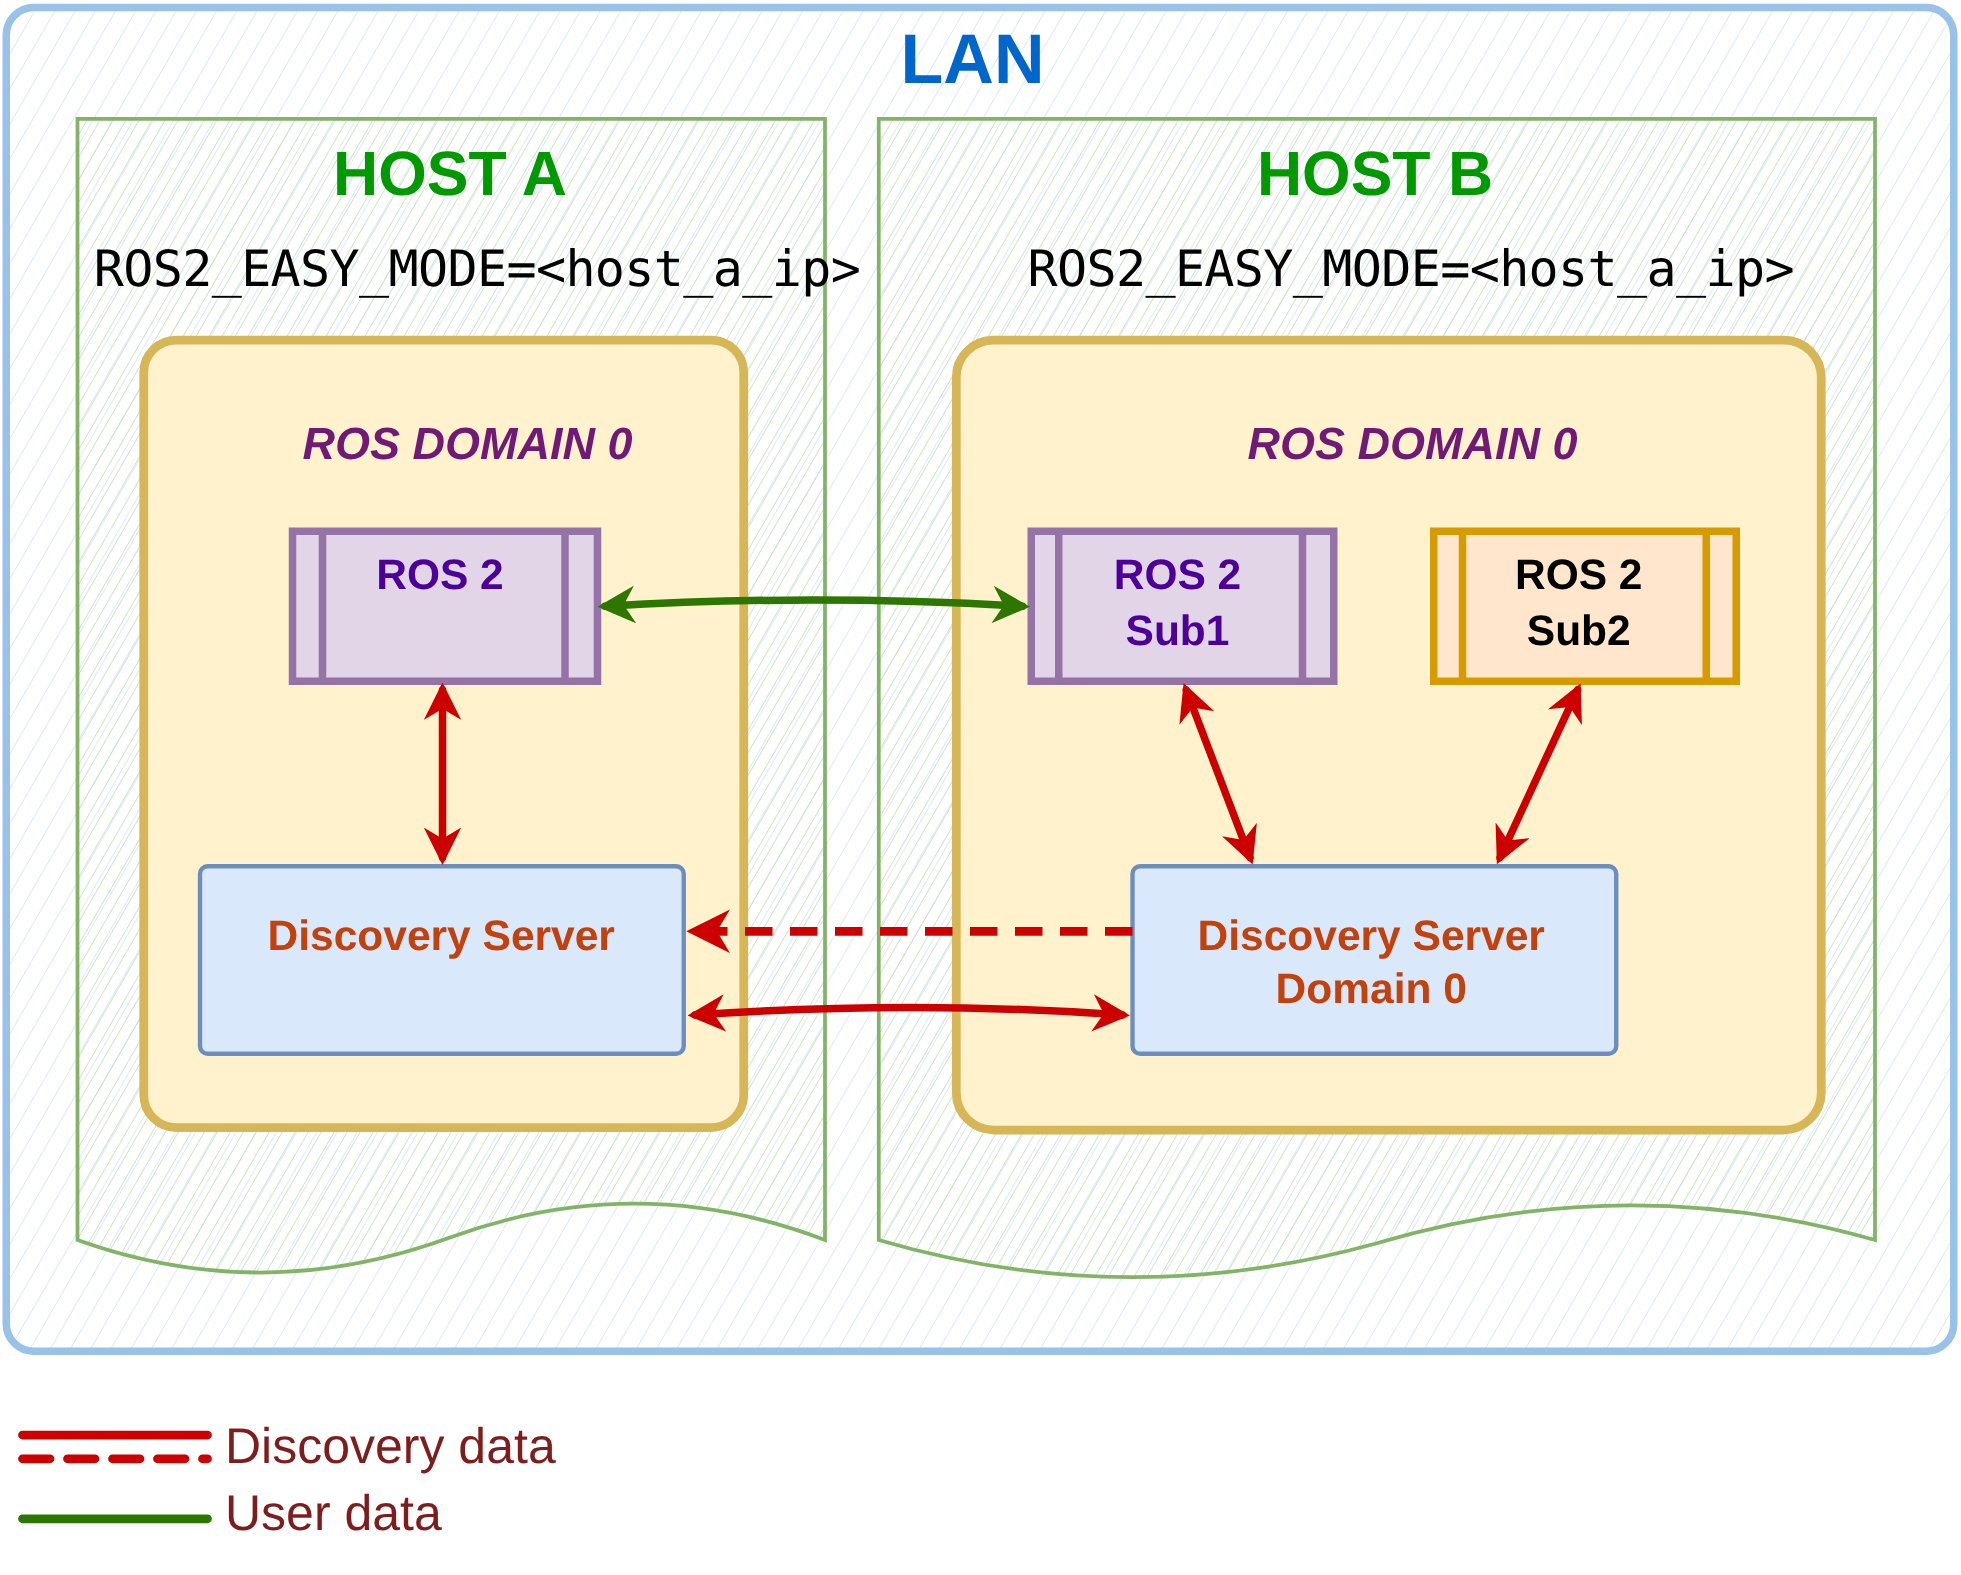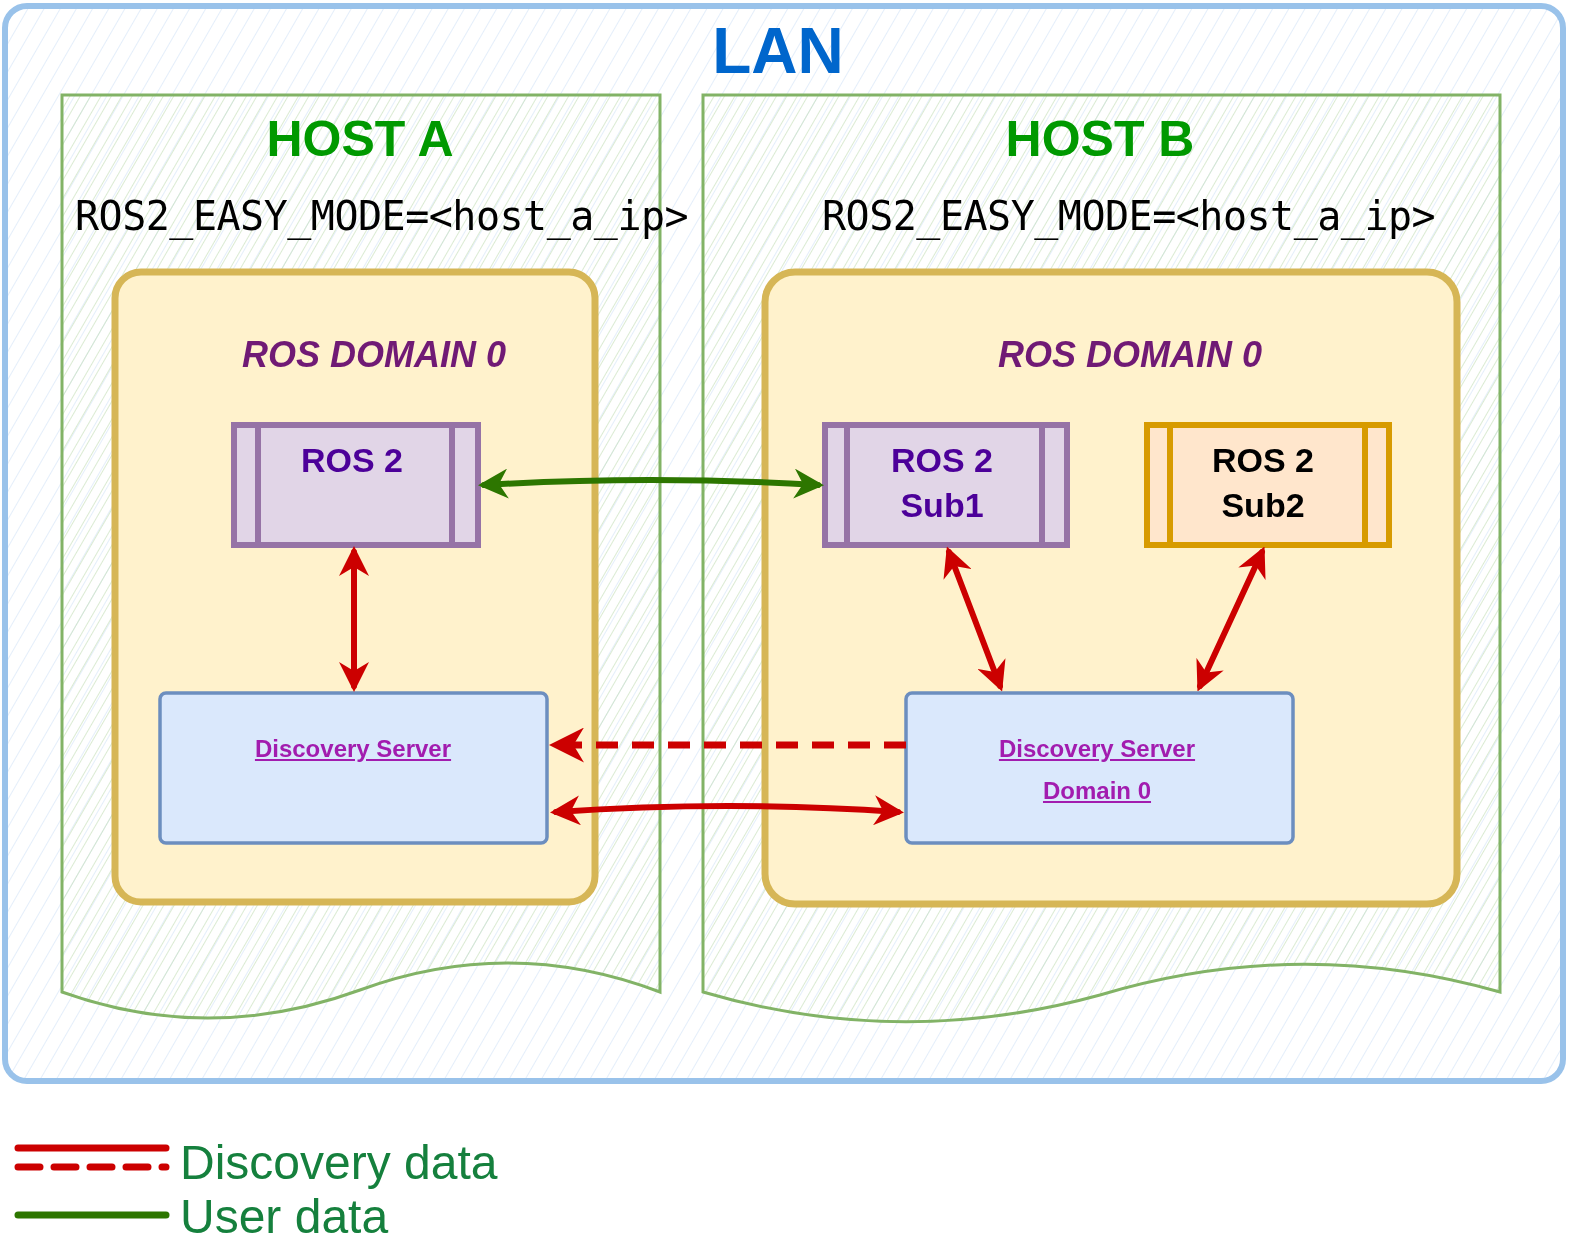--- a/index.html
+++ b/index.html
@@ -1,25 +1,25 @@
 <!DOCTYPE html>
 <html><head>
 <meta charset="utf-8">
 <style>
   html, body { margin: 0; padding: 0; background: #ffffff; }
   body { width: 1569px; height: 1260px; position: relative; overflow: hidden; font-family: "Liberation Sans", sans-serif; }
   svg#diagram { position: absolute; left: 0; top: 0; }
   .lbl { position: absolute; text-align: center; white-space: nowrap; }
-  .lan-title { left: 678px; top: 14px; width: 200px; font-size: 64px; font-weight: bold; color: #0066cc; }
+  .lan-title { left: 678px; top: 14px; width: 200px; font-size: 56px; font-weight: bold; color: #0066cc; }
   .host-title { font-size: 50px; font-weight: bold; color: #009900; width: 400px; }
   .env { font-family: "DejaVu Sans Mono", monospace; font-size: 40px; color: #000; width: 560px; letter-spacing: -0.5px; }
   .domain { font-size: 36px; font-weight: bold; font-style: italic; color: #701a75; width: 360px; }
   .node { font-size: 34px; font-weight: bold; line-height: 45px; width: 200px; }
-  .ds { font-size: 24px; font-weight: bold; line-height: 42px; color: #a21caf; width: 380px; text-decoration: underline; }
-  .legend { font-size: 48px; color: #15803d; text-align: right; }
+  .ds { font-size: 34px; font-weight: bold; line-height: 42px; color: #c2410c; width: 380px; }
+  .legend { font-size: 40px; color: #7f1d1d; text-align: right; }
 </style>
 </head>
 <body>
 
 <svg id="diagram" width="1569" height="1260" viewBox="0 0 1569 1260">
   <defs>
     <pattern id="hatchBlue" patternUnits="userSpaceOnUse" width="14" height="14" patternTransform="rotate(30)">
       <line x1="0" y1="0" x2="0" y2="14" stroke="#dbe9f8" stroke-width="1.5"></line>
     </pattern>
     <pattern id="hatchGreen" patternUnits="userSpaceOnUse" width="9" height="9" patternTransform="rotate(30)">

